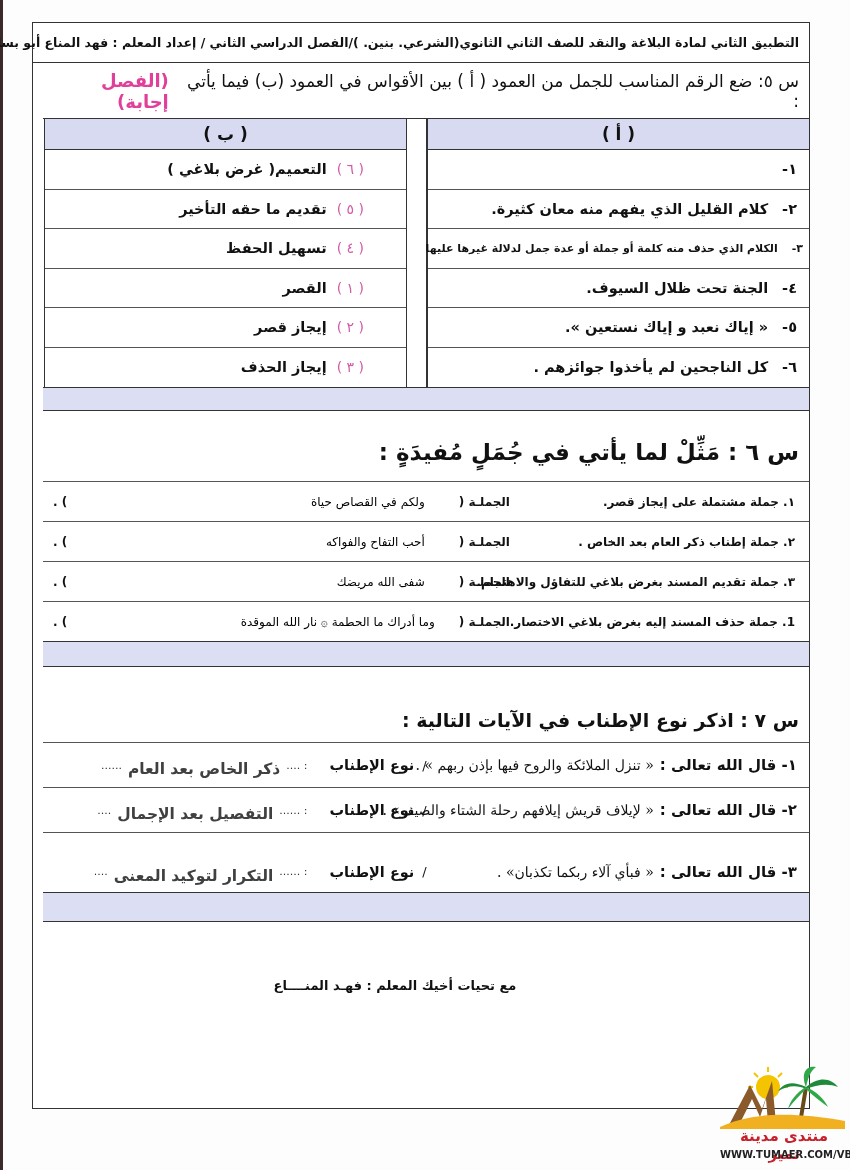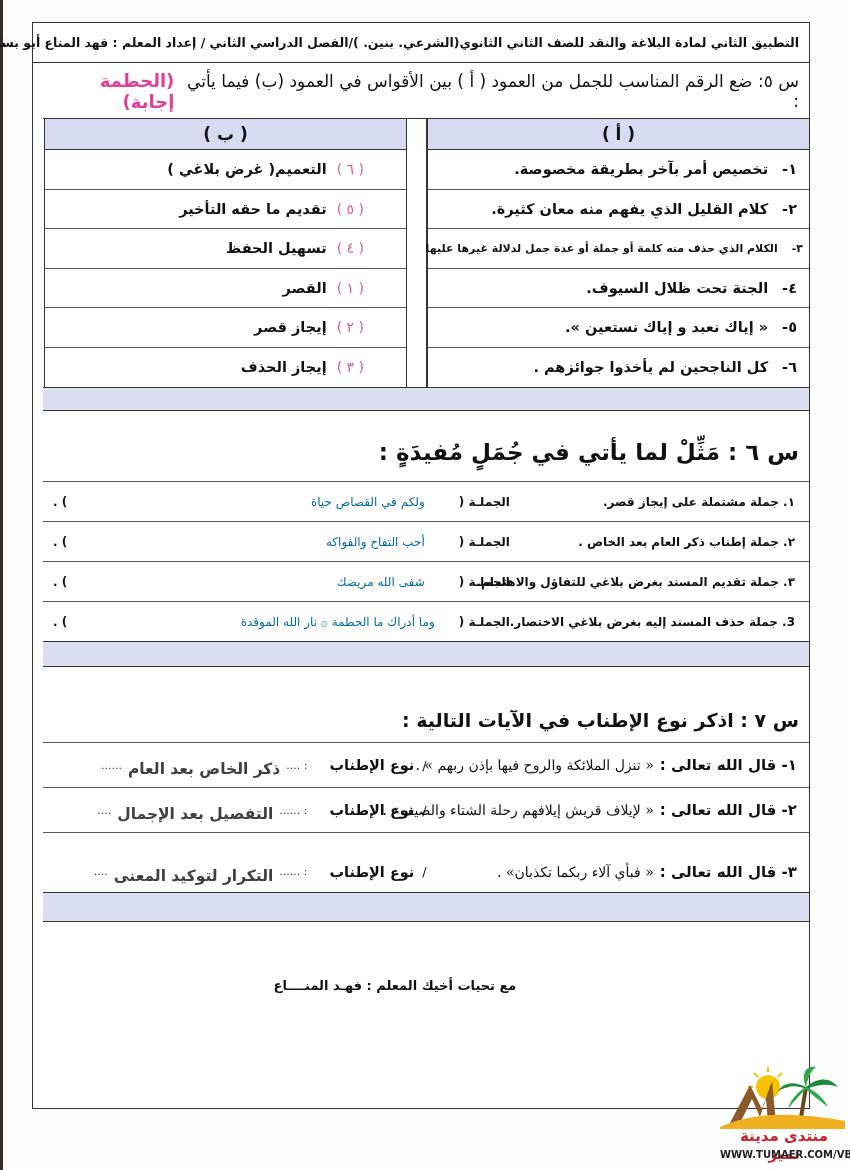--- a/index.html
+++ b/index.html
@@ -41,21 +41,21 @@
   .section-title {
     height: 70px; display: flex; align-items: center; padding: 12px 10px 0 10px;
     font-size: 23px; font-weight: bold;
   }
   .ex-row {
     height: 40px; display: flex; align-items: center; border-top: 1.5px solid #555;
     margin-left: 10px; padding: 0 14px 0 10px; font-size: 12px; white-space: nowrap;
   }
   .ex-row .prompt { width: 285px; font-weight: bold; }
   .ex-row .label { font-weight: bold; margin-left: 20px; }
-  .ex-row .example { color: #0369a1; flex: 1; padding: 0 14px; }
+  .ex-row .example { color: #000000; flex: 1; padding: 0 14px; }
   .ex-row .example.wide { padding: 0 4px; }
   .ex-end { font-weight: bold; }
   .q7-title { height: 75px; display: flex; align-items: center; padding: 30px 10px 0 10px;
     font-size: 19px; font-weight: bold; border-top: 1.5px solid #333; margin-left: 10px; }
   .q7-row {
     display: flex; align-items: center; border-top: 1.5px solid #555; margin-left: 10px;
     padding: 0 12px 0 10px; white-space: nowrap;
   }
   .q7-row .qpre { font-weight: bold; font-size: 15px; margin-left: 6px; }
   .q7-row .verse { font-family: "DejaVu Serif", serif; font-size: 14px; width: 215px; }
@@ -77,30 +77,29 @@
 <body>
 
 <div class="left-edge"></div>
 
 <div class="page">
 
   <div class="header">التطبيق الثاني لمادة البلاغة والنقد للصف الثاني الثانوي(الشرعي. بنين. )/الفصل الدراسي الثاني / إعداد المعلم : فهد المناع أبو بسام</div>
 
   <div class="q5-title">
     <span>س ٥: ضع الرقم المناسب للجمل من العمود ( أ ) بين الأقواس في العمود (ب) فيما يأتي :</span>
-    <span class="answer-badge">(الحطمة إجابة)</span>
+    <span class="answer-badge">(الفصل إجابة)</span>
   </div>
 
   <div class="match-table">
 
     <div class="col col-a">
       <div class="col-head">( أ )</div>
       <div class="cell">
           <span class="num">١-</span>
-          <span>تخصيص أمر بآخر بطريقة مخصوصة.</span>
         </div>
       <div class="cell">
           <span class="num">٢-</span>
           <span>كلام القليل الذي يفهم منه معان كثيرة.</span>
         </div>
       <div class="cell small">
           <span class="num">٣-</span>
           <span>الكلام الذي حذف منه كلمة أو جملة أو عدة جمل لدلالة غيرها عليها.</span>
         </div>
       <div class="cell">
@@ -162,21 +161,21 @@
     <span class="example">أحب التفاح والفواكه</span>
     <span class="ex-end">) .</span>
   </div>
   <div class="ex-row">
     <span class="prompt">٣. جملة تقديم المسند  بغرض بلاغي للتفاؤل والاهتمام.</span>
     <span class="label">الجملـة (</span>
     <span class="example">شفى الله مريضك</span>
     <span class="ex-end">) .</span>
   </div>
   <div class="ex-row">
-    <span class="prompt">3. جملة حذف المسند إليه بغرض بلاغي الاختصار.</span>
+    <span class="prompt">1. جملة حذف المسند إليه بغرض بلاغي الاختصار.</span>
     <span class="label">الجملـة (</span>
     <span class="example wide">وما أدراك ما الحطمة ۞ نار الله الموقدة</span>
     <span class="ex-end">) .</span>
   </div>
   <div class="band tall" style="border-top:1.5px solid #333"></div>
 
   <div class="q7-title" style="border-top:none">س ٧ :  اذكر نوع الإطناب في الآيات التالية :</div>
 
   <div class="q7-row" style="height:45px">
     <span class="qpre">١- قال الله تعالى :</span>

